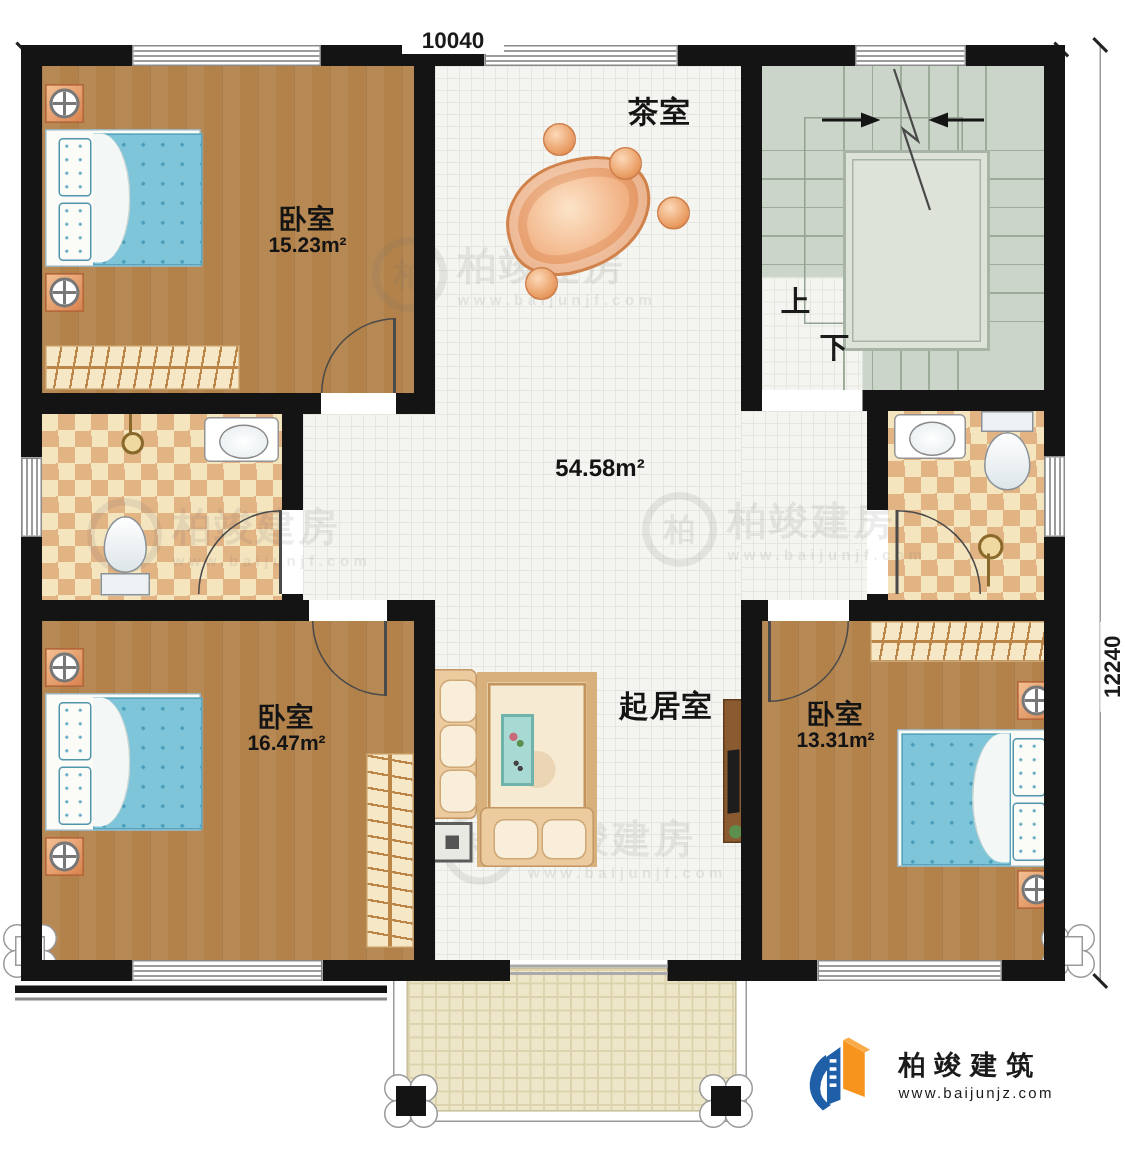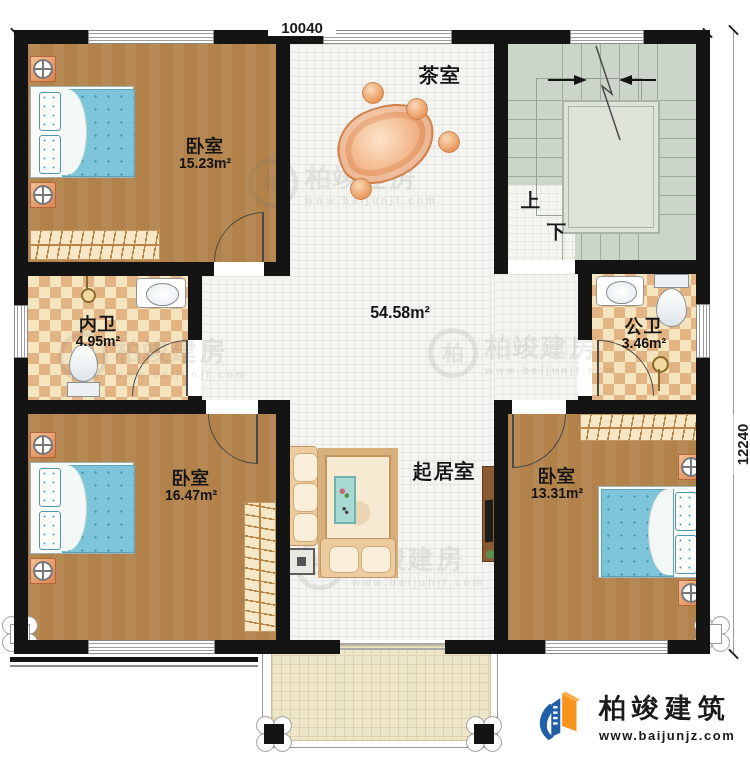--- a/index.html
+++ b/index.html
@@ -97,22 +97,22 @@
   .wm-c{width:40px;height:40px;border:5px solid #6e6e6e;border-radius:50%;display:flex;align-items:center;justify-content:center;font-size:21px;font-weight:bold;flex:0 0 auto;}
   .wm-t{font-size:26px;font-weight:bold;letter-spacing:2px;white-space:nowrap;}
   .wm-u{font-size:10px;font-weight:bold;letter-spacing:3px;white-space:nowrap;}
   
   .titleblock{position:absolute;left:10px;top:656px;z-index:70;}
   .titlerow{font-size:35px;font-weight:bold;letter-spacing:0px;white-space:nowrap;}
   .uline1{width:248px;height:5px;background:#141414;margin-top:1px;}
   .uline2{width:248px;height:1.5px;background:#8a8a8a;margin-top:3px;}
   .subrow{margin-top:9px;font-size:15px;font-weight:bold;white-space:nowrap;}
   .logo{position:absolute;left:536px;top:684px;display:flex;align-items:center;gap:9px;z-index:70;}
-  .logotext .co{font-size:27px;font-weight:bold;letter-spacing:6px;white-space:nowrap;}
-  .logotext .web{font-size:13px;font-weight:bold;letter-spacing:1.5px;margin-top:2px;white-space:nowrap;}
+  .logotext .co{font-size:18px;font-weight:bold;letter-spacing:6px;white-space:nowrap;}
+  .logotext .web{font-size:10px;font-weight:normal;letter-spacing:1.5px;margin-top:2px;white-space:nowrap;}
   .updown{position:absolute;font-size:19px;font-weight:bold;z-index:60;}
   .lamp{position:absolute;z-index:22;}
   .drain{position:absolute;border:2px solid #8a6a2a;border-radius:50%;background:#f0d9a0;z-index:22;}
 </style>
 </head>
 <body>
 
 <div id="plan">
 
   <div class="a wood" style="left:28px;top:44px;width:248px;height:218px;"></div>
@@ -350,28 +350,20 @@
   <div class="lbl" style="left:150px;top:136px;width:110px;">
     <div class="nm">卧室</div>
     <div class="ar">15.23m²</div>
   </div>
   <div class="lbl" style="left:405px;top:64px;width:70px;">
     <div class="nm" style="font-size:20px;">茶室</div>
   </div>
   <div class="lbl" style="left:350px;top:304px;width:100px;">
     <div style="font-size:16px;">54.58m²</div>
   </div>
-  <div class="lbl" style="left:52px;top:314px;width:92px;">
-    <div class="nm">内卫</div>
-    <div class="ar">4.95m²</div>
-  </div>
-  <div class="lbl" style="left:598px;top:316px;width:92px;">
-    <div class="nm">公卫</div>
-    <div class="ar">3.46m²</div>
-  </div>
   <div class="lbl" style="left:136px;top:468px;width:110px;">
     <div class="nm">卧室</div>
     <div class="ar">16.47m²</div>
   </div>
   <div class="lbl" style="left:402px;top:460px;width:84px;">
     <div class="nm" style="font-size:20px;">起居室</div>
   </div>
   <div class="lbl" style="left:502px;top:466px;width:110px;">
     <div class="nm">卧室</div>
     <div class="ar">13.31m²</div>

